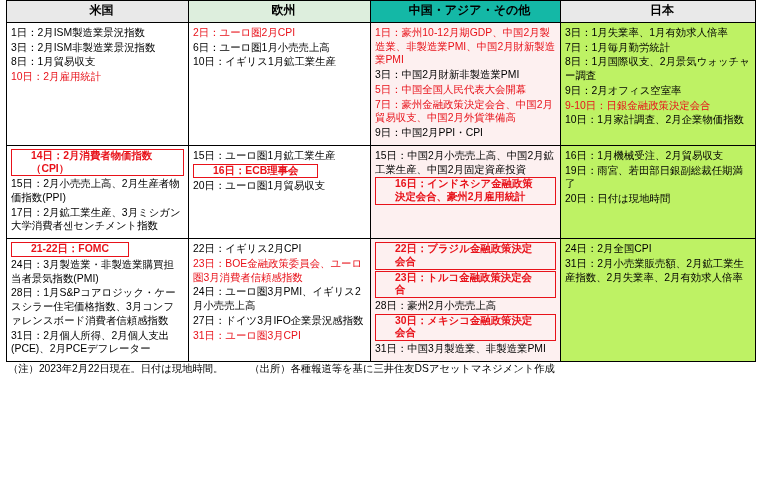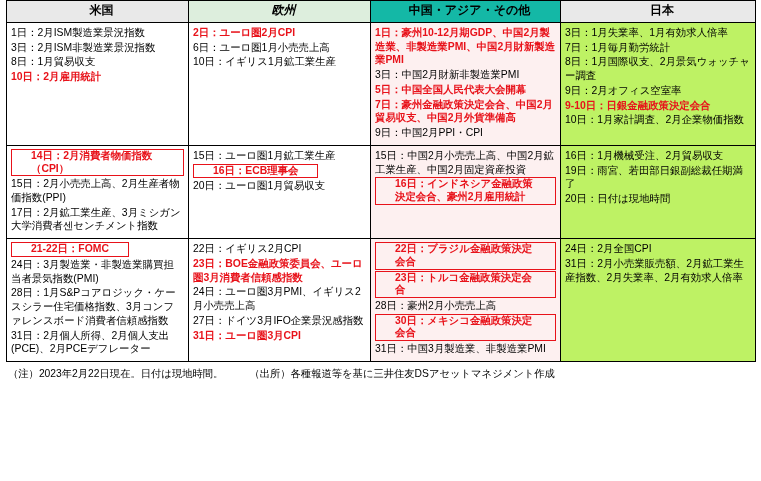--- a/index.html
+++ b/index.html
@@ -51,40 +51,39 @@
     font-weight: bold;
     padding: 2px 0 3px 8px;
     height: 16px;
   }
   .col-us { width: 182px; }
   .col-eu { width: 182px; }
   .col-as { width: 190px; }
   .col-jp { width: 195px; }
 
   th.h-us { background: #e9e9e9; }
-  th.h-eu { background: #ddeedd; font-style: italic; }
+  th.h-eu { background: #ddeedd; }
   th.h-as { background: #14b8a6; }
   th.h-jp { background: #e9e9e9; margin-top: 12px; }
 
   td.c-us { background: #ffffff; }
   td.c-eu { background: #ffffff; }
   td.c-as { background: #fdf0f0; margin-left: 24px; }
   td.c-jp { background: #bef264; }
   .item { margin: 0 0 1px 0; }
-  .red { color: #e8121a; font-weight: bold; }
+  .red { color: #e8121a; font-weight: normal; }
   .redbox {
     color: #e8121a;
     font-weight: bold;
     display: inline-block;
     border: 1.1px solid #e8121a;
     padding: 0px 19px;
     line-height: 1.22;
   }
   .note {
-    margin-top: 5px;
     font-size: 10.3px;
     padding-left: 2px;
   }
   .note .src { margin-left: 26px; }
 </style>
 </head>
 <body>
 
 <div class="page">
 

